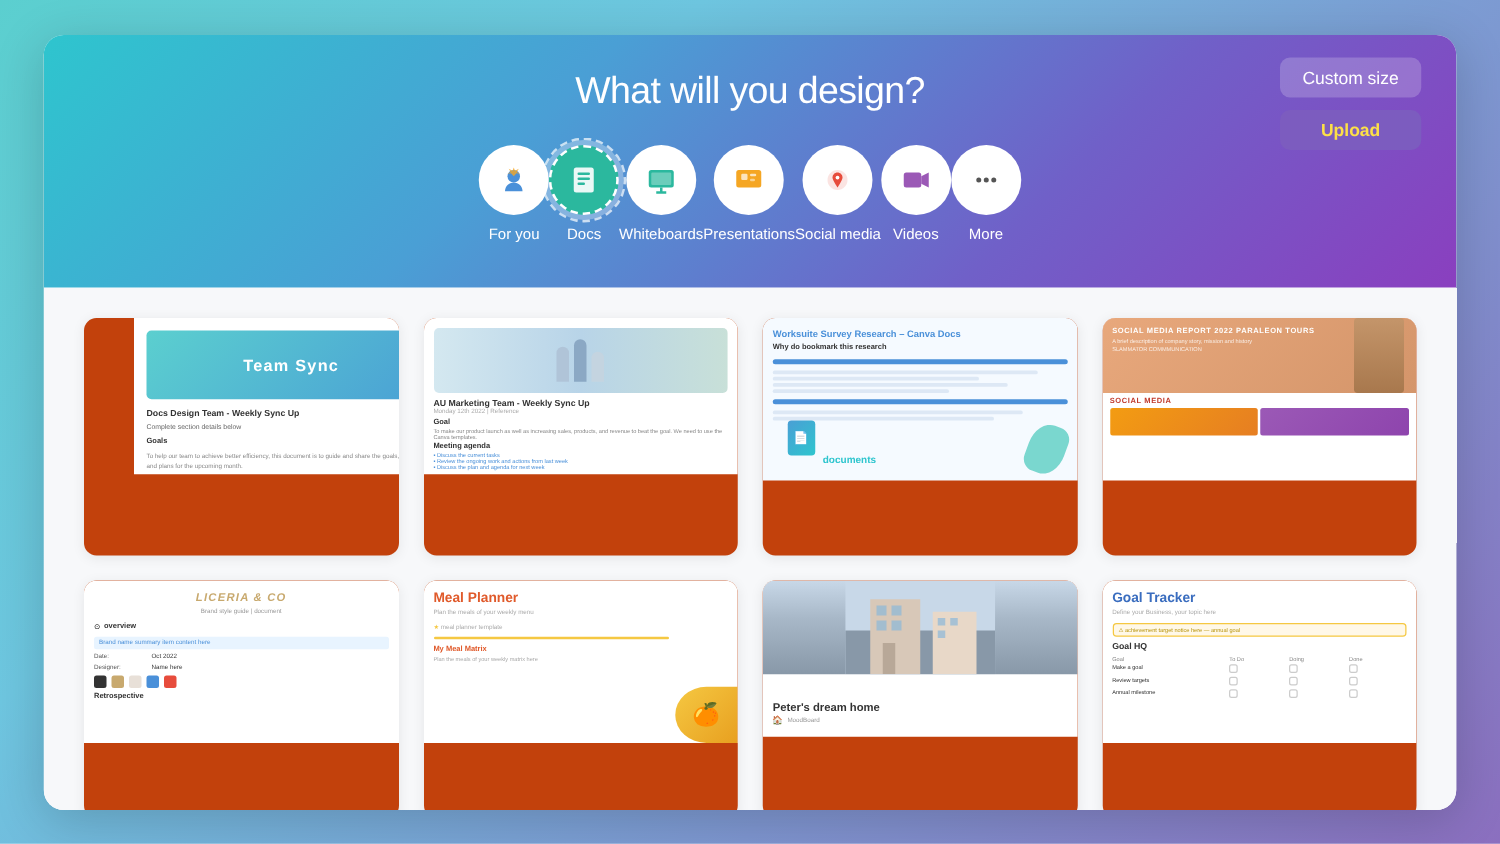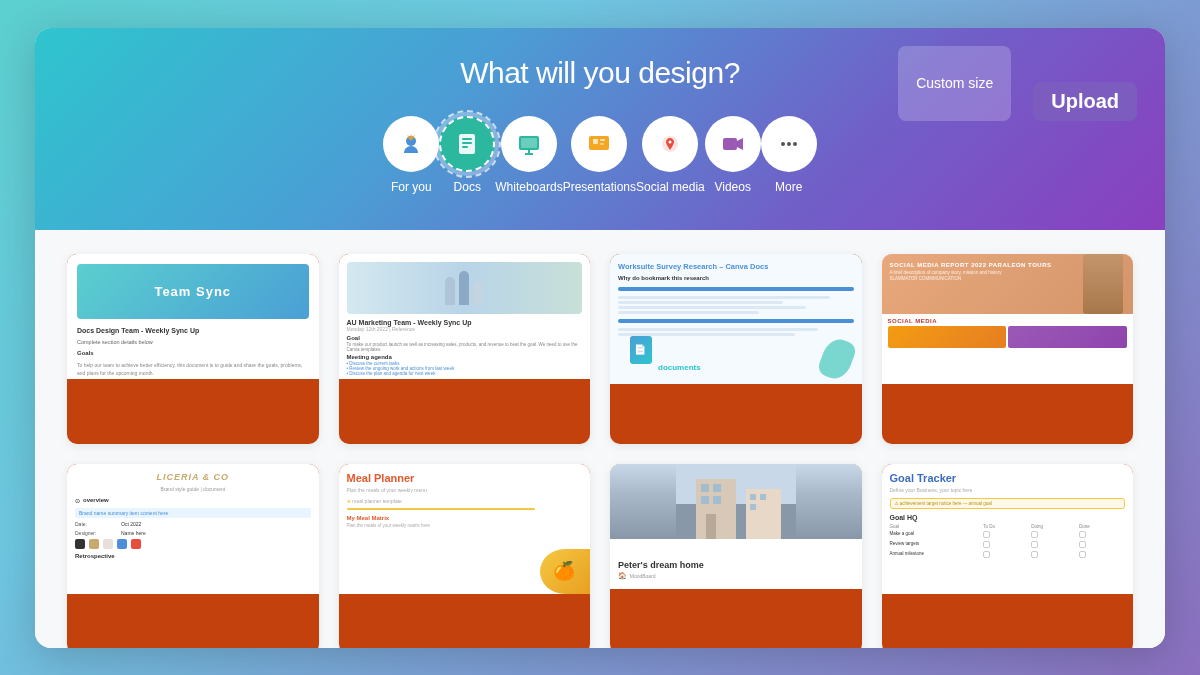--- a/index.html
+++ b/index.html
@@ -28,42 +28,42 @@
       background: linear-gradient(135deg, #2ec5ce 0%, #4a9fd5 35%, #7060c8 70%, #8a3fbf 100%);
       padding: 28px 40px 36px;
       position: relative;
       flex-shrink: 0;
     }
     .header-top-btns {
       position: absolute;
       top: 18px;
       right: 28px;
       display: flex;
-      gap: 22px;
+      gap: 10px;
+      flex-direction: column;
     }
     .btn-custom-size {
       background: rgba(255,255,255,0.2);
       color: #fff;
       border: none;
       border-radius: 8px;
       padding: 8px 18px;
       font-size: 14px;
       font-weight: 500;
       cursor: pointer;
     }
     .btn-upload {
       background: #7c5cbf;
-      color: #ffffff;
+      color: #fde047;
       border: none;
       border-radius: 8px;
       padding: 8px 18px;
-      font-size: 20px;
+      font-size: 14px;
       font-weight: 600;
       cursor: pointer;
-      margin-top: 36px;
     }
     .header-title {
       text-align: center;
       color: #fff;
       font-size: 30px;
       font-weight: 400;
       margin-bottom: 26px;
       letter-spacing: -0.5px;
     }
     .category-row {
@@ -132,20 +132,21 @@
     .template-preview {
       width: 100%;
       height: 125px;
       overflow: hidden;
       position: relative;
     }
     
     .card1-preview {
       background: #fff;
       padding: 10px;
+      margin-left: 40px;
     }
     .card1-img {
       width: 100%;
       height: 55px;
       background: linear-gradient(135deg, #5bcfcf, #4a9fd5);
       border-radius: 4px;
       display: flex;
       align-items: center;
       justify-content: center;
       color: #fff;

